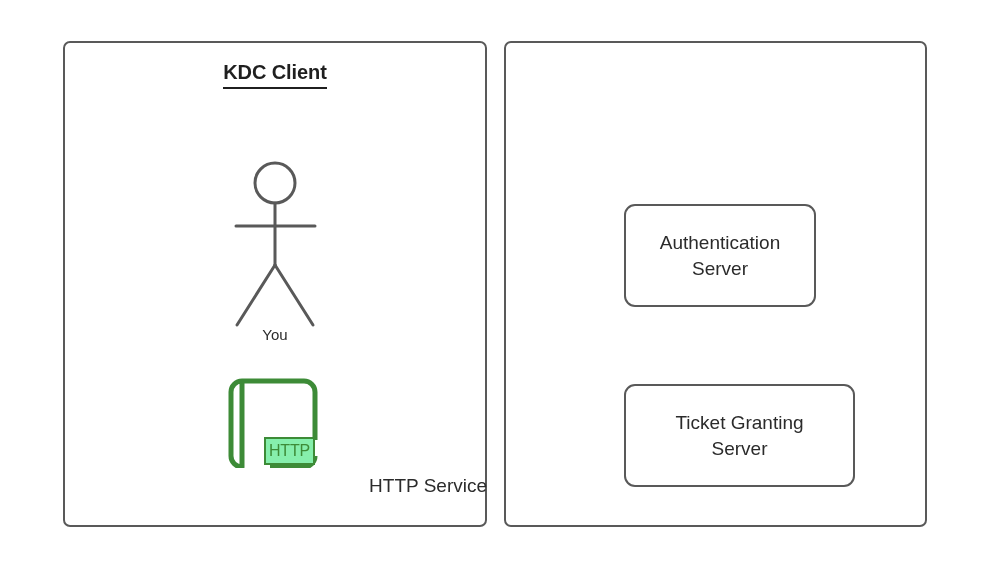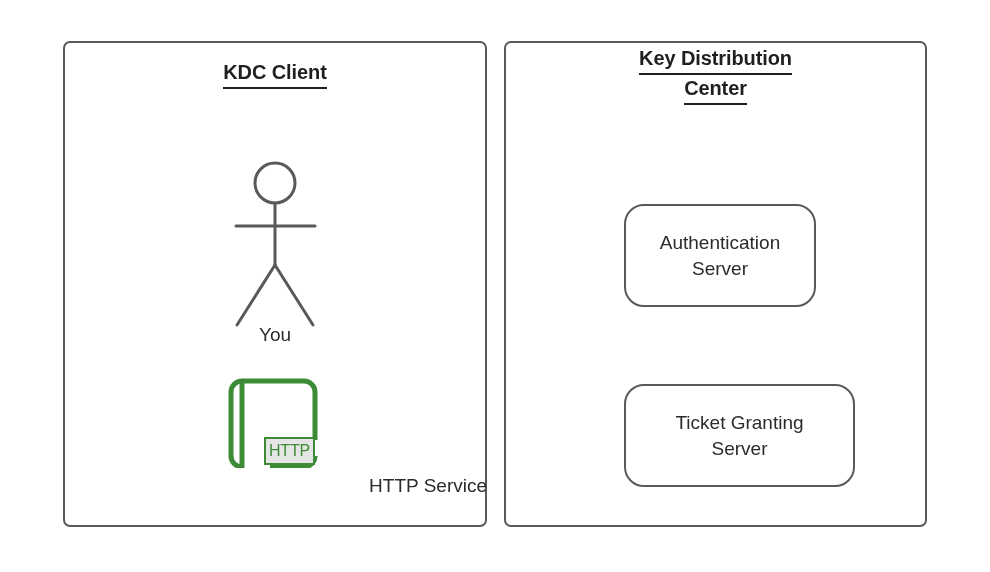--- a/index.html
+++ b/index.html
@@ -70,21 +70,21 @@
     height: 180px;
   }
   #actor svg { display: block; }
 
   #actor-label {
     position: absolute;
     left: 63px;
     width: 424px;
     top: 322px;
     text-align: center;
-    font-size: 19px;
+    font-size: 15px;
     color: #2b2b2b;
     line-height: 25px;
   }
 
   
   #http-service {
     position: absolute;
     left: 228px;
     top: 378px;
     width: 95px;
@@ -93,21 +93,21 @@
   #http-service svg { display: block; }
 
   #http-badge {
     position: absolute;
     left: 264px;
     top: 437px;
     width: 51px;
     height: 28px;
     box-sizing: border-box;
     border: 2px solid #3d8b37;
-    background: #e5e5e5;
+    background: #86efac;
     display: flex;
     align-items: center;
     justify-content: center;
     font-size: 16px;
     color: #3d8b37;
     letter-spacing: -0.2px;
     line-height: 1;
   }
 
   #http-service-label {
@@ -120,21 +120,21 @@
     color: #2b2b2b;
     line-height: 25px;
   }
 
   
   .server-box {
     position: absolute;
     box-sizing: border-box;
     background: #ffffff;
     border: 2px solid #595959;
-    border-radius: 20px;
+    border-radius: 11px;
     display: flex;
     align-items: center;
     justify-content: center;
     text-align: center;
     font-size: 19px;
     color: #2b2b2b;
     line-height: 26px;
     padding: 0 10px;
   }
   #server-auth {
@@ -182,24 +182,20 @@
   </div>
 
   <div id="http-badge">
     <span>HTTP</span>
   </div>
 
   <div id="http-service-label">HTTP Service</div>
 
   <div class="panel" id="panel-kdc"></div>
 
-  <div class="panel-title" id="title-kdc" style="left:504px;width:423px;">
-    <div><span class="tl">Key Distribution</span></div>
-    <div><span class="tl">Center</span></div>
-  </div>
 
   <div class="server-box" id="server-auth">
     <div>
       <div>Authentication</div>
       <div>Server</div>
     </div>
   </div>
 
   <div class="server-box" id="server-tgs">
     <div>

